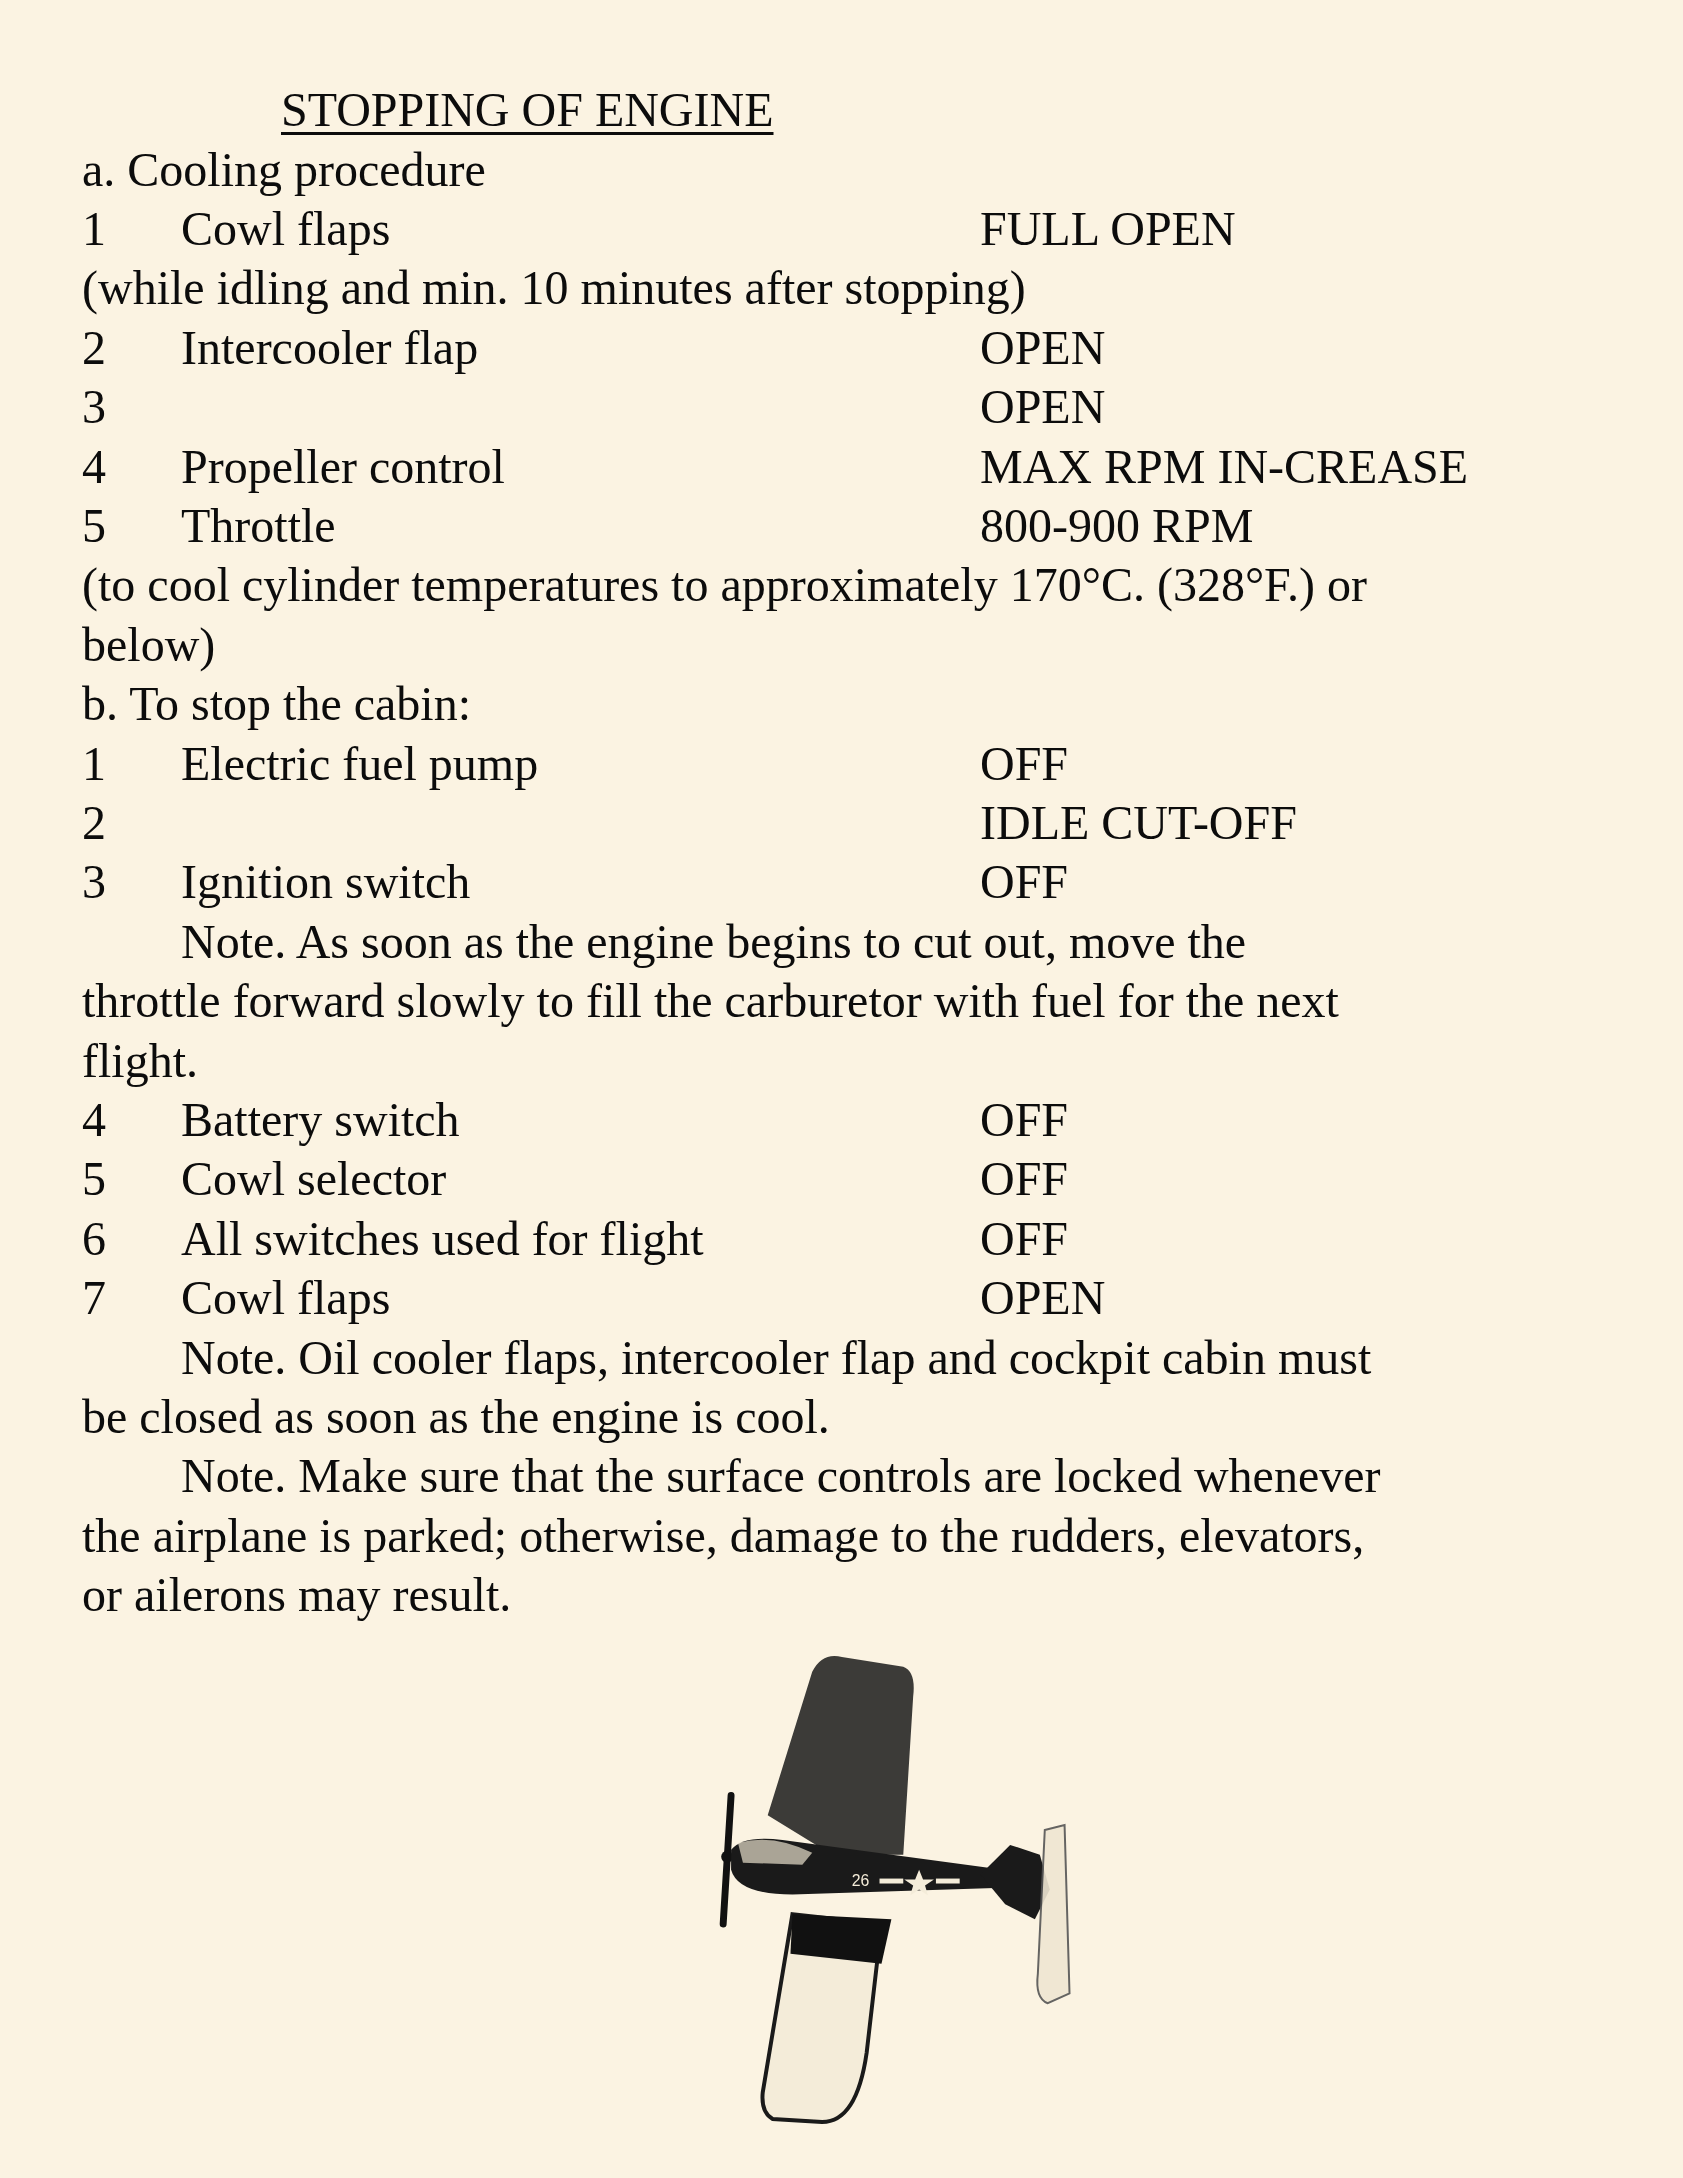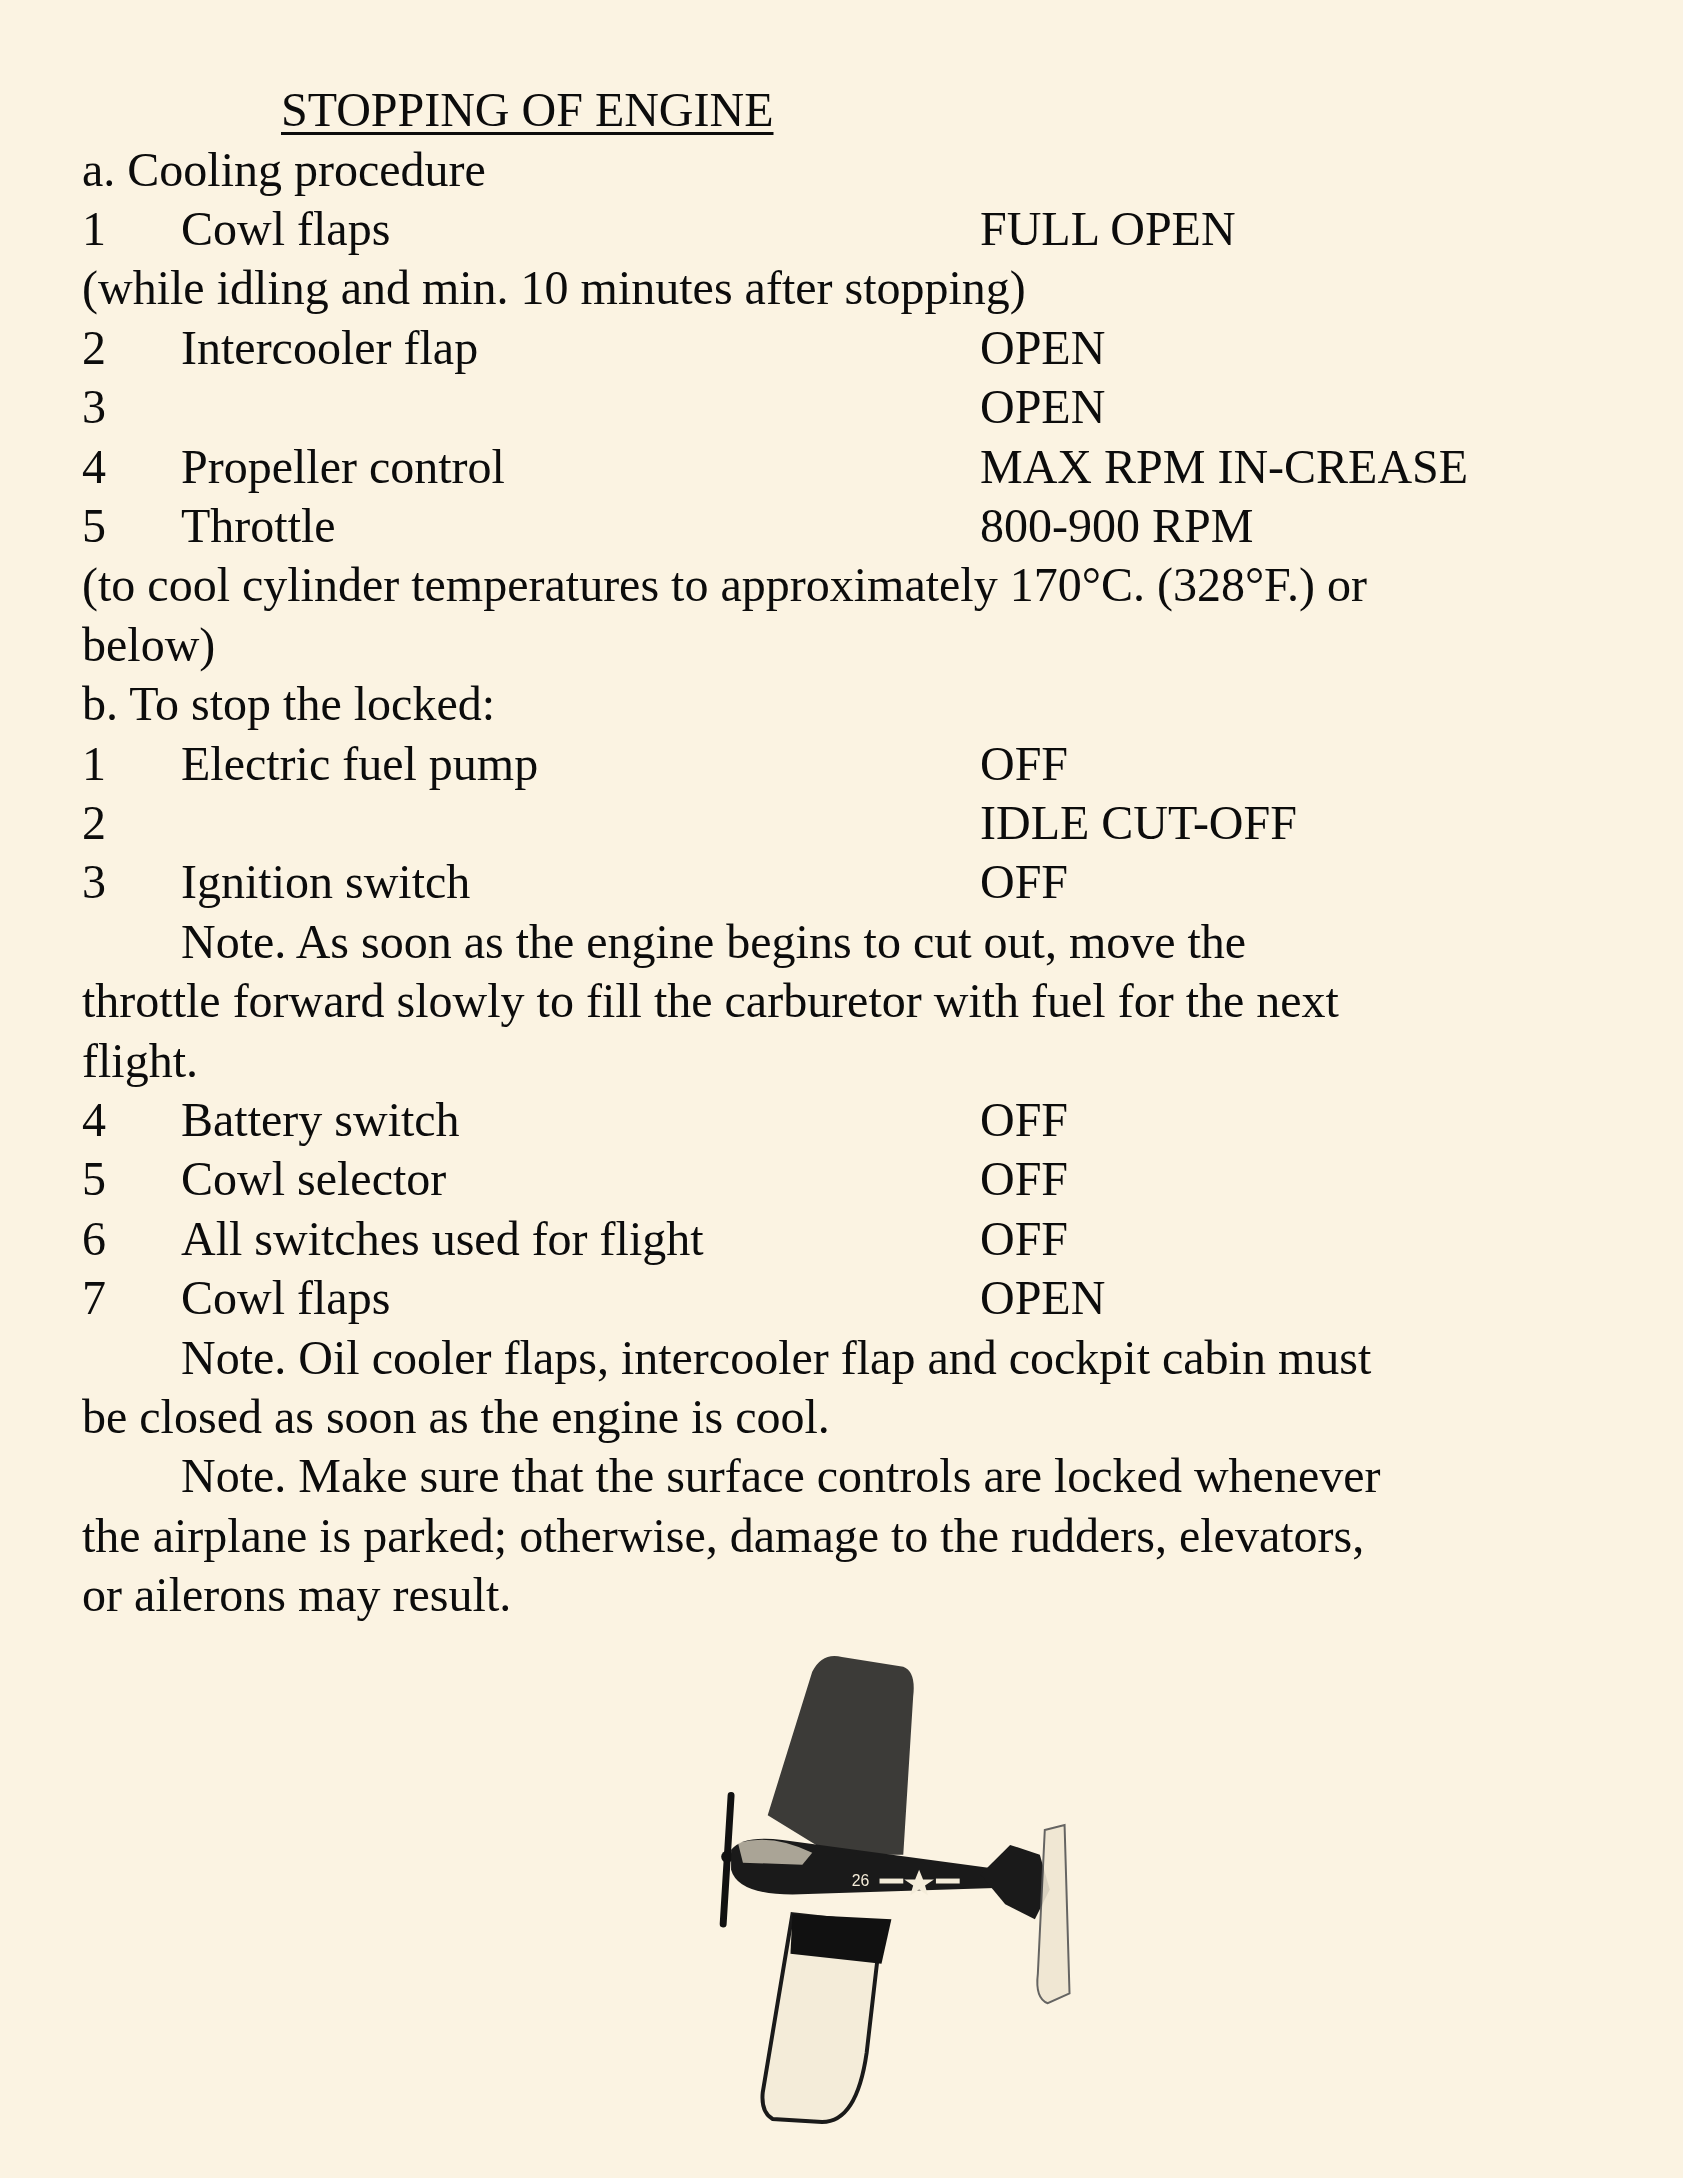--- a/index.html
+++ b/index.html
@@ -63,21 +63,21 @@
   <div class="item" style="top:434px">Propeller control</div>
   <div class="val" style="top:434px">MAX RPM IN-CREASE</div>
 
   <div class="num" style="top:493px">5</div>
   <div class="item" style="top:493px">Throttle</div>
   <div class="val" style="top:493px">800-900 RPM</div>
 
   <div class="line" style="top:552px">(to cool cylinder temperatures to approximately 170°C. (328°F.) or</div>
   <div class="line" style="top:612px">below)</div>
 
-  <div class="line" style="top:671px">b. To stop the locked:</div>
+  <div class="line" style="top:671px">b. To stop the cabin:</div>
 
   <div class="num" style="top:731px">1</div>
   <div class="item" style="top:731px">Electric fuel pump</div>
   <div class="val" style="top:731px">OFF</div>
 
   <div class="num" style="top:790px">2</div>
   <div class="val" style="top:790px">IDLE CUT-OFF</div>
 
   <div class="num" style="top:849px">3</div>
   <div class="item" style="top:849px">Ignition switch</div>

